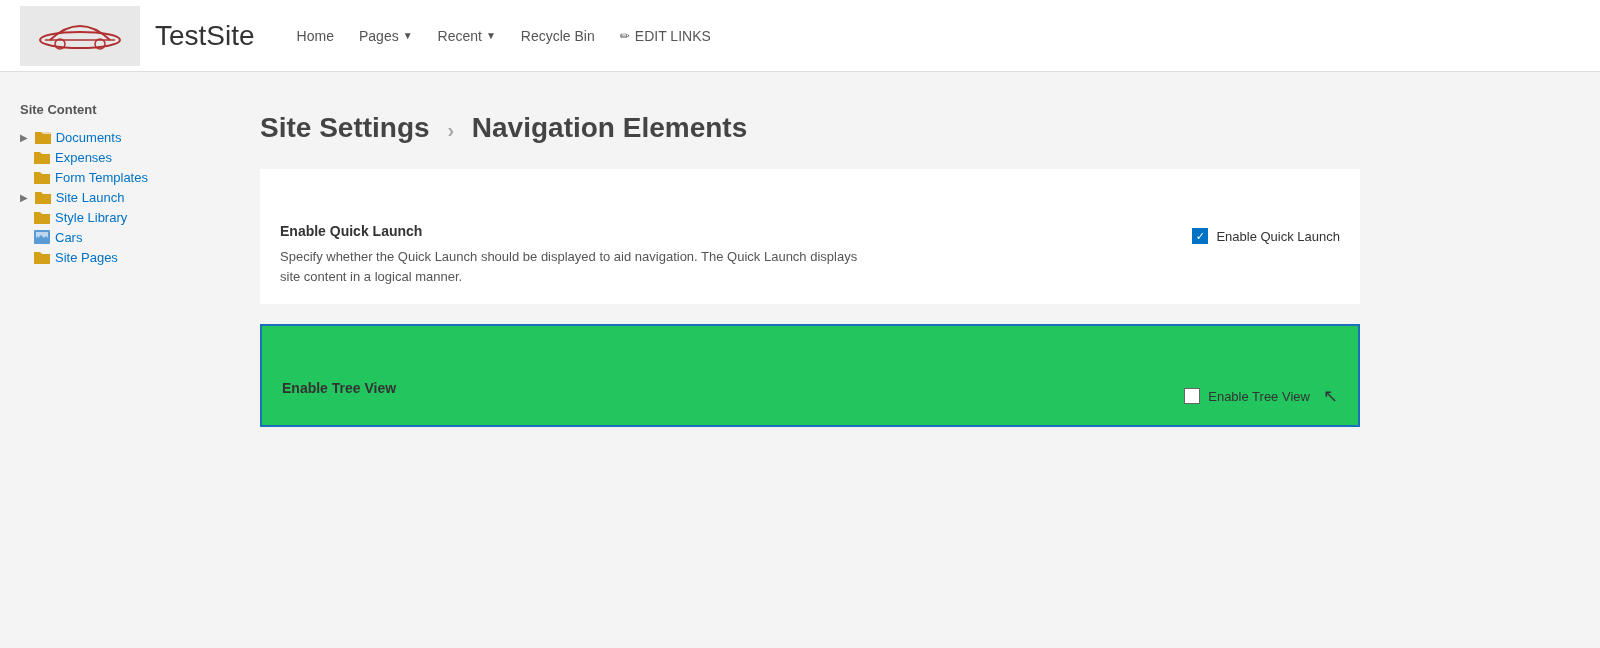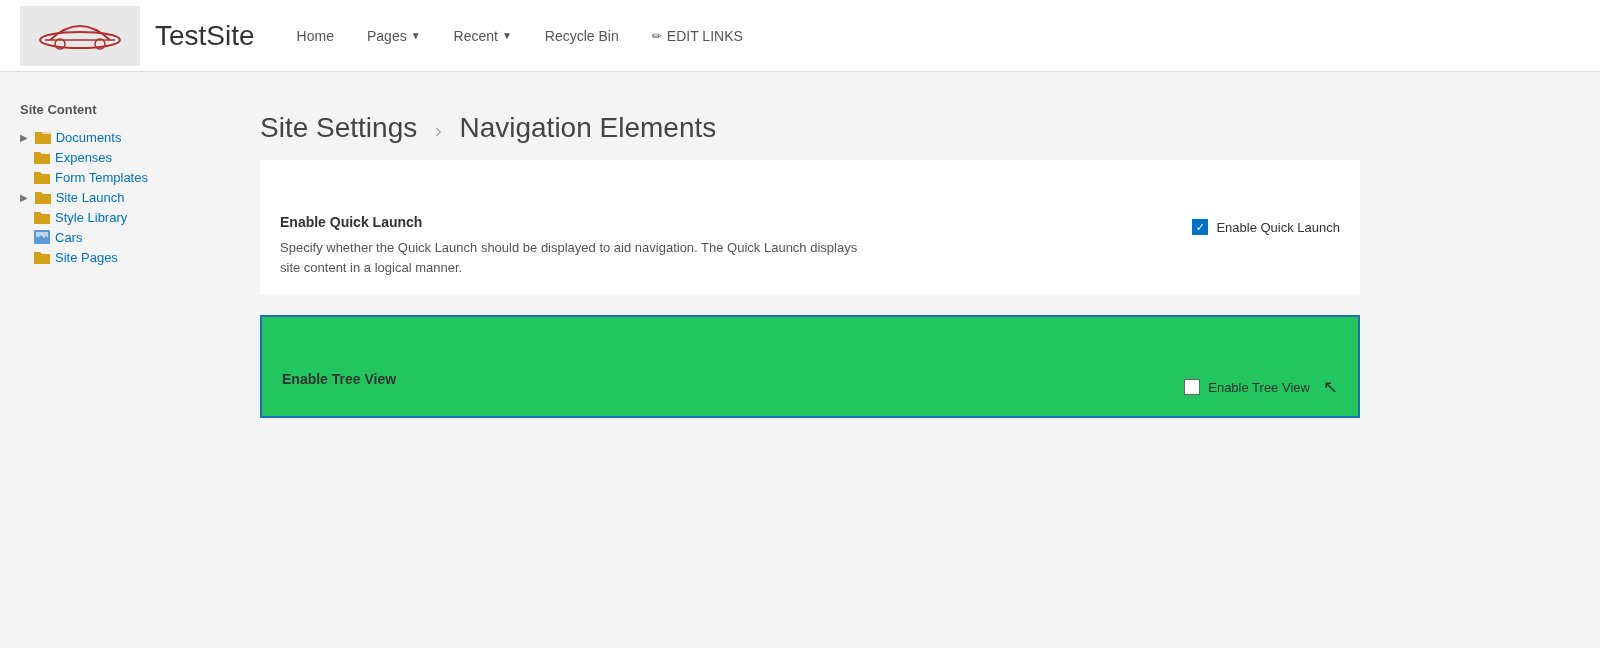--- a/index.html
+++ b/index.html
@@ -39,21 +39,21 @@
       height: 35px;
     }
     .site-title {
       font-size: 28px;
       font-weight: 300;
       color: #333;
     }
     .nav-bar {
       display: flex;
       align-items: center;
-      gap: 9px;
+      gap: 1px;
     }
     .nav-item {
       display: flex;
       align-items: center;
       padding: 8px 12px;
       color: #555;
       cursor: pointer;
       font-size: 14px;
       text-decoration: none;
     }
@@ -116,23 +116,23 @@
       padding-left: 14px;
     }
 
     
     .content {
       flex: 1;
       padding: 10px 20px;
     }
     .page-heading {
       font-size: 28px;
-      font-weight: 400;
+      font-weight: 700;
       color: #444;
-      margin-bottom: 16px;
+      margin-bottom: 25px;
     }
     .page-heading .separator {
       color: #aaa;
       margin: 0 10px;
       font-size: 20px;
     }
 
     
     .setting-section {
       margin-bottom: 20px;

